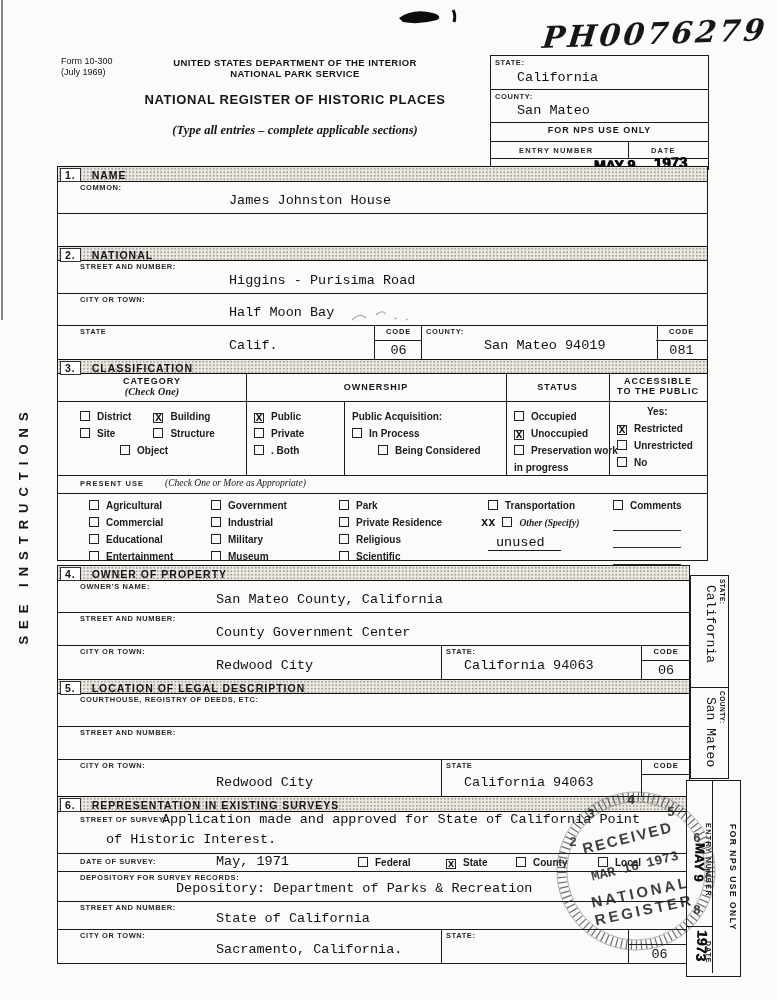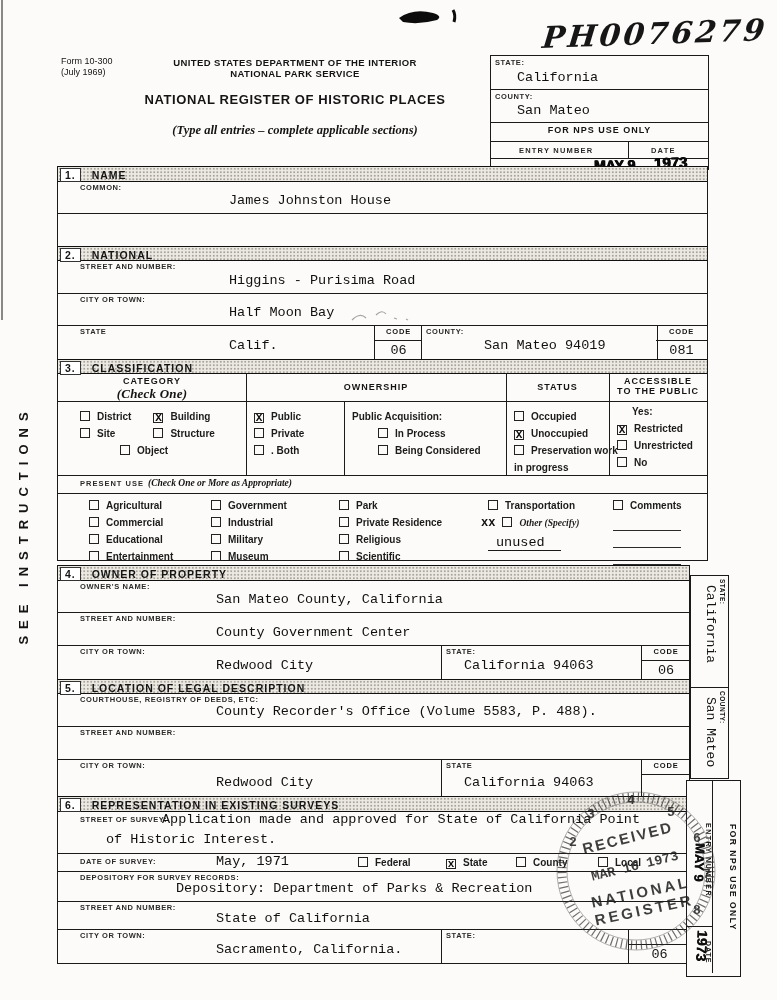--- a/index.html
+++ b/index.html
@@ -137,21 +137,21 @@
     </div>
 
     <div class="bar" style="top:192px;height:12px;">
       <span class="num">3.</span>
       <span>CLASSIFICATION</span>
     </div>
 
     <div class="row" style="top:206px;height:28px;">
       <div class="abs thead" style="left:0;width:188px;top:3px;">
         <div>CATEGORY</div>
-        <div class="it" style="font-size:13px;letter-spacing:.2px;">(Check One)</div>
+        <div class="it" style="font-size:10px;letter-spacing:.2px;">(Check One)</div>
       </div>
       <div class="cell" style="left:188px;"></div>
       <div class="abs thead" style="left:188px;width:260px;top:9px;">OWNERSHIP</div>
       <div class="cell" style="left:448px;"></div>
       <div class="abs thead" style="left:448px;width:103px;top:9px;">STATUS</div>
       <div class="cell" style="left:551px;"></div>
       <div class="abs thead" style="left:551px;width:98px;top:3px;">
         <div>ACCESSIBLE</div>
         <div>TO THE PUBLIC</div>
       </div>
@@ -173,42 +173,42 @@
       </div>
       <div class="cell" style="left:188px;"></div>
       <div class="abs" style="left:196px;top:7px;">
         <div class="cbi"><span class="cb">X</span><span>Public</span></div>
         <div class="cbi"><span class="cb"></span><span>Private</span></div>
         <div class="cbi"><span class="cb"></span><span>. Both</span></div>
       </div>
       <div class="cell" style="left:286px;"></div>
       <div class="abs" style="left:294px;top:7px;">
         <div class="cbi">Public Acquisition:</div>
-        <div class="cbi" style="margin-left:26px;"><span class="cb"></span><span>In Process</span></div>
+        <div class="cbi" style=""><span class="cb"></span><span>In Process</span></div>
         <div class="cbi" style="margin-left:26px;"><span class="cb"></span><span>Being Considered</span></div>
       </div>
       <div class="cell" style="left:448px;"></div>
       <div class="abs" style="left:456px;top:7px;">
         <div class="cbi"><span class="cb"></span><span>Occupied</span></div>
         <div class="cbi"><span class="cb">X</span><span>Unoccupied</span></div>
         <div class="cbi"><span class="cb"></span><span>Preservation work</span></div>
         <div class="cbi cbl2">in progress</div>
       </div>
       <div class="cell" style="left:551px;"></div>
       <div class="abs" style="left:559px;top:2px;">
-        <div class="cbi" style="margin-left:15px;">Yes:</div>
+        <div class="cbi" style="margin-left:30px;">Yes:</div>
         <div class="cbi"><span class="cb">X</span><span>Restricted</span></div>
         <div class="cbi"><span class="cb"></span><span>Unrestricted</span></div>
         <div class="cbi"><span class="cb"></span><span>No</span></div>
       </div>
     </div>
 
     <div class="row" style="top:308px;height:18px;">
       <span class="lbl" style="left:22px;top:4px;letter-spacing:1px;">PRESENT USE</span>
-      <span class="abs it" style="left:90px;top:3px;font-size:9.5px;font-weight:700;text-align:center;">(Check One or More as Appropriate)</span>
+      <span class="abs it" style="left:107px;top:3px;font-size:9.5px;font-weight:400;text-align:center;">(Check One or More as Appropriate)</span>
     </div>
     <div class="abs" style="left:0;top:326px;right:0;height:67px;">
       <div class="abs" style="left:31px;top:4px;">
         <div class="cbi"><span class="cb"></span><span>Agricultural</span></div>
         <div class="cbi"><span class="cb"></span><span>Commercial</span></div>
         <div class="cbi"><span class="cb"></span><span>Educational</span></div>
         <div class="cbi"><span class="cb"></span><span>Entertainment</span></div>
       </div>
       <div class="abs" style="left:153px;top:4px;">
         <div class="cbi"><span class="cb"></span><span>Government</span></div>
@@ -265,21 +265,20 @@
         <div class="cval">06</div>
       </div>
     </div>
 
     <div class="bar" style="top:113px;height:12px;">
       <span class="num">5.</span>
       <span>LOCATION OF LEGAL DESCRIPTION</span>
     </div>
     <div class="row" style="top:127px;height:33px;">
       <span class="lbl">COURTHOUSE, REGISTRY OF DEEDS, ETC:</span>
-      <span class="val abs" style="left:158px;top:11px;">County Recorder's Office (Volume 5583, P. 488).</span>
     </div>
     <div class="row" style="top:160px;height:33px;">
       <span class="lbl">STREET AND NUMBER:</span>
     </div>
     <div class="row" style="top:193px;height:37px;">
       <span class="lbl">CITY OR TOWN:</span>
       <span class="val abs" style="left:158px;top:16px;">Redwood City</span>
       <div class="cell" style="left:383px;width:200px;">
         <span class="lbl" style="position:absolute;left:4px;top:2px;">STATE</span>
         <span class="val abs" style="left:22px;top:16px;">California 94063</span>

